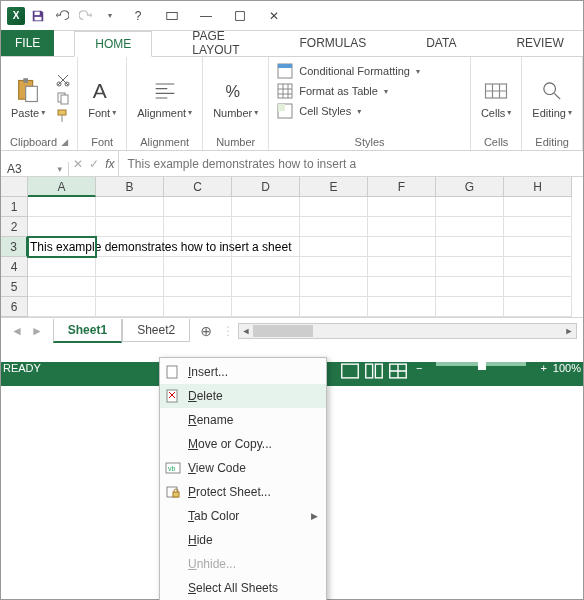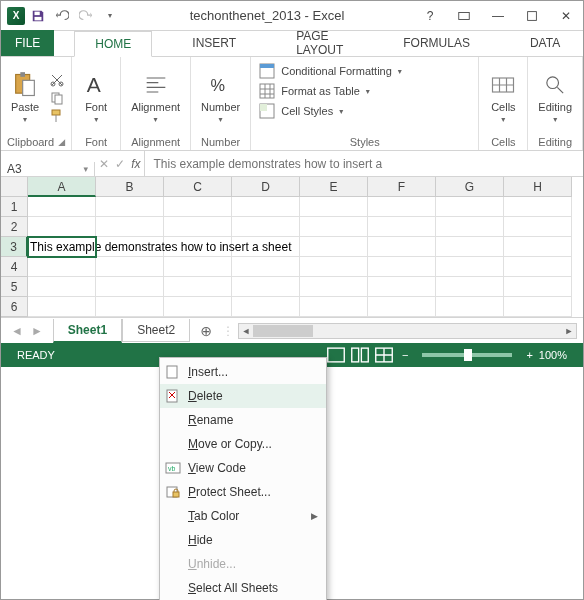--- a/index.html
+++ b/index.html
@@ -22,29 +22,29 @@
 .rtabs .tab.active { color: #217346; border: 1px solid #d4d4d4; border-bottom: 1px solid #fff; margin-bottom: -1px; background: #fff; }
 
 
 .ribbon { height: 94px; background: #fff; border-bottom: 1px solid #d4d4d4; display: flex; }
 .rgrp { border-right: 1px solid #e0e0e0; display: flex; flex-direction: column; justify-content: space-between; padding: 4px 6px 2px; }
 .rgrp .body { flex: 1; display: flex; align-items: center; gap: 4px; }
 .rgrp .lbl { text-align: center; color: #666; font-size: 11px; padding-top: 2px; display: flex; justify-content: center; align-items: center; gap: 4px; }
 .rgrp .dlg { font-size: 9px; color: #888; }
 .bigbtn { display: flex; flex-direction: column; align-items: center; justify-content: center; gap: 2px; padding: 2px 4px; }
 .bigbtn .ic { width: 28px; height: 28px; display: flex; align-items: center; justify-content: center; }
-.bigbtn .cap { font-size: 11px; color: #444; display: flex; align-items: center; gap: 2px; flex-direction: column; }
+.bigbtn .cap { font-size: 11px; color: #444; display: flex; align-items: center; gap: 2px; }
 .mini { display: flex; flex-direction: column; gap: 2px; padding-left: 2px; }
 .mini .ic { width: 16px; height: 16px; }
 .styline { display: flex; align-items: center; gap: 6px; height: 20px; font-size: 11px; color: #444; padding: 0 2px; }
 .caret { font-size: 8px; color: #666; }
 
 
 .fxbar { height: 26px; border-bottom: 1px solid #d4d4d4; display: flex; align-items: stretch; }
-.namebox { width: 94px; border-right: 1px solid #d4d4d4; display: flex; align-items: center; padding: 0 6px; color: #444; margin-top: 11px; }
+.namebox { width: 68px; border-right: 1px solid #d4d4d4; display: flex; align-items: center; padding: 0 6px; color: #444; margin-top: 11px; }
 .namebox .dd { margin-left: auto; color: #888; font-size: 9px; }
 .fxicons { display: flex; align-items: center; padding: 0 4px; gap: 6px; border-right: 1px solid #d4d4d4; color: #aaa; }
 .fxicons .fx { font-style: italic; color: #666; }
 .fxcell { flex: 1; display: flex; align-items: center; padding: 0 8px; color: #737373; overflow: hidden; white-space: nowrap; }
 
 
 .grid { position: relative; }
 .hdrrow { display: flex; height: 20px; }
 .corner { width: 27px; background: #f0f0f0; border-right: 1px solid #ccc; border-bottom: 1px solid #ccc; }
 .colh { flex: 0 0 68px; background: #f0f0f0; border-right: 1px solid #ccc; border-bottom: 1px solid #ccc; text-align: center; line-height: 20px; color: #444; }
@@ -62,21 +62,21 @@
 .sheetnav { display: flex; gap: 8px; padding: 0 10px; color: #aaa; }
 .sheettab { padding: 4px 14px; border: 1px solid #ccc; border-top: none; font-size: 12px; color: #444; background: #f4f4f4; cursor: pointer; text-align: center; }
 .sheettab.active { background: #fff; color: #217346; font-weight: bold; border-bottom: 2px solid #217346; }
 .sheettab.ctx { background: #fff; }
 .addsheet { padding: 0 10px; color: #666; font-size: 14px; }
 .hscroll { flex: 1; margin: 0 6px; height: 16px; background: #f0f0f0; border: 1px solid #ccc; position: relative; display: flex; align-items: center; }
 .hscroll .ar { width: 14px; text-align: center; color: #666; font-size: 9px; }
 .hscroll .thumb { position: absolute; left: 14px; top: 1px; bottom: 1px; width: 60px; background: #cdcdcd; }
 
 
-.status { height: 24px; background: #217346; color: #fff; display: flex; align-items: center; padding: 0 16px; font-size: 11px; }
+.status { height: 24px; background: #217346; color: #fff; display: flex; padding: 0 2px; font-size: 11px; margin-top: 19px; }
 .status .sp { flex: 1; }
 .status .vbtn { width: 22px; height: 18px; display: flex; align-items: center; justify-content: center; margin: 0 1px; }
 .status .slider { width: 90px; height: 4px; background: #8ec7a8; margin: 0 8px; position: relative; }
 .status .slider .knob { width: 8px; height: 12px; background: #fff; position: absolute; top: -4px; left: 42px; }
 
 
 .ctxmenu { position: absolute; left: 158px; top: 356px; width: 168px; background: #fcfcfc; border: 1px solid #bfbfbf; box-shadow: 2px 2px 6px rgba(0,0,0,.25); padding: 2px 0; z-index: 50; }
 .ctxmenu .mi { height: 24px; display: flex; align-items: center; padding: 0 8px 0 28px; font-size: 12px; color: #333; position: relative; cursor: pointer; }
 .ctxmenu .mi .micon { position: absolute; left: 5px; width: 16px; height: 16px; display: flex; align-items: center; justify-content: center; }
 .ctxmenu .mi.hover { background: #e6f2ec; }
@@ -110,40 +110,38 @@
       <div class="ic">
           <svg viewBox="0 0 16 16">
             <path fill="none" stroke="#bbb" stroke-width="1.4" d="M5 12a5 5 0 115-5h3"></path>
             <path fill="#bbb" d="M13 4l2 3-2 3z"></path>
           </svg>
         </div>
       <div class="ic">
           <span class="caret">▾</span>
         </div>
     </div>
-    <div class="ttl">techonthenet_2013 - Excel</div>
     <div class="wbtn">?</div>
     <div class="wbtn">
         <svg viewBox="0 0 16 16">
           <rect x="2" y="4" width="12" height="8" fill="none" stroke="#444"></rect>
         </svg>
       </div>
     <div class="wbtn">—</div>
     <div class="wbtn">
         <svg viewBox="0 0 16 16">
           <rect x="3" y="3" width="10" height="10" fill="none" stroke="#444"></rect>
         </svg>
       </div>
     <div class="wbtn">✕</div>
   </div>
 
   <div class="rtabs">
     <div class="filetab">FILE</div>
     <div class="tab active">HOME</div>
-    <div class="tab">INSERT</div>
     <div class="tab">PAGE LAYOUT</div>
     <div class="tab">FORMULAS</div>
     <div class="tab">DATA</div>
     <div class="tab">REVIEW</div>
   </div>
 
   <div class="ribbon">
     <div class="rgrp">
       <div class="body">
         <div class="bigbtn">

